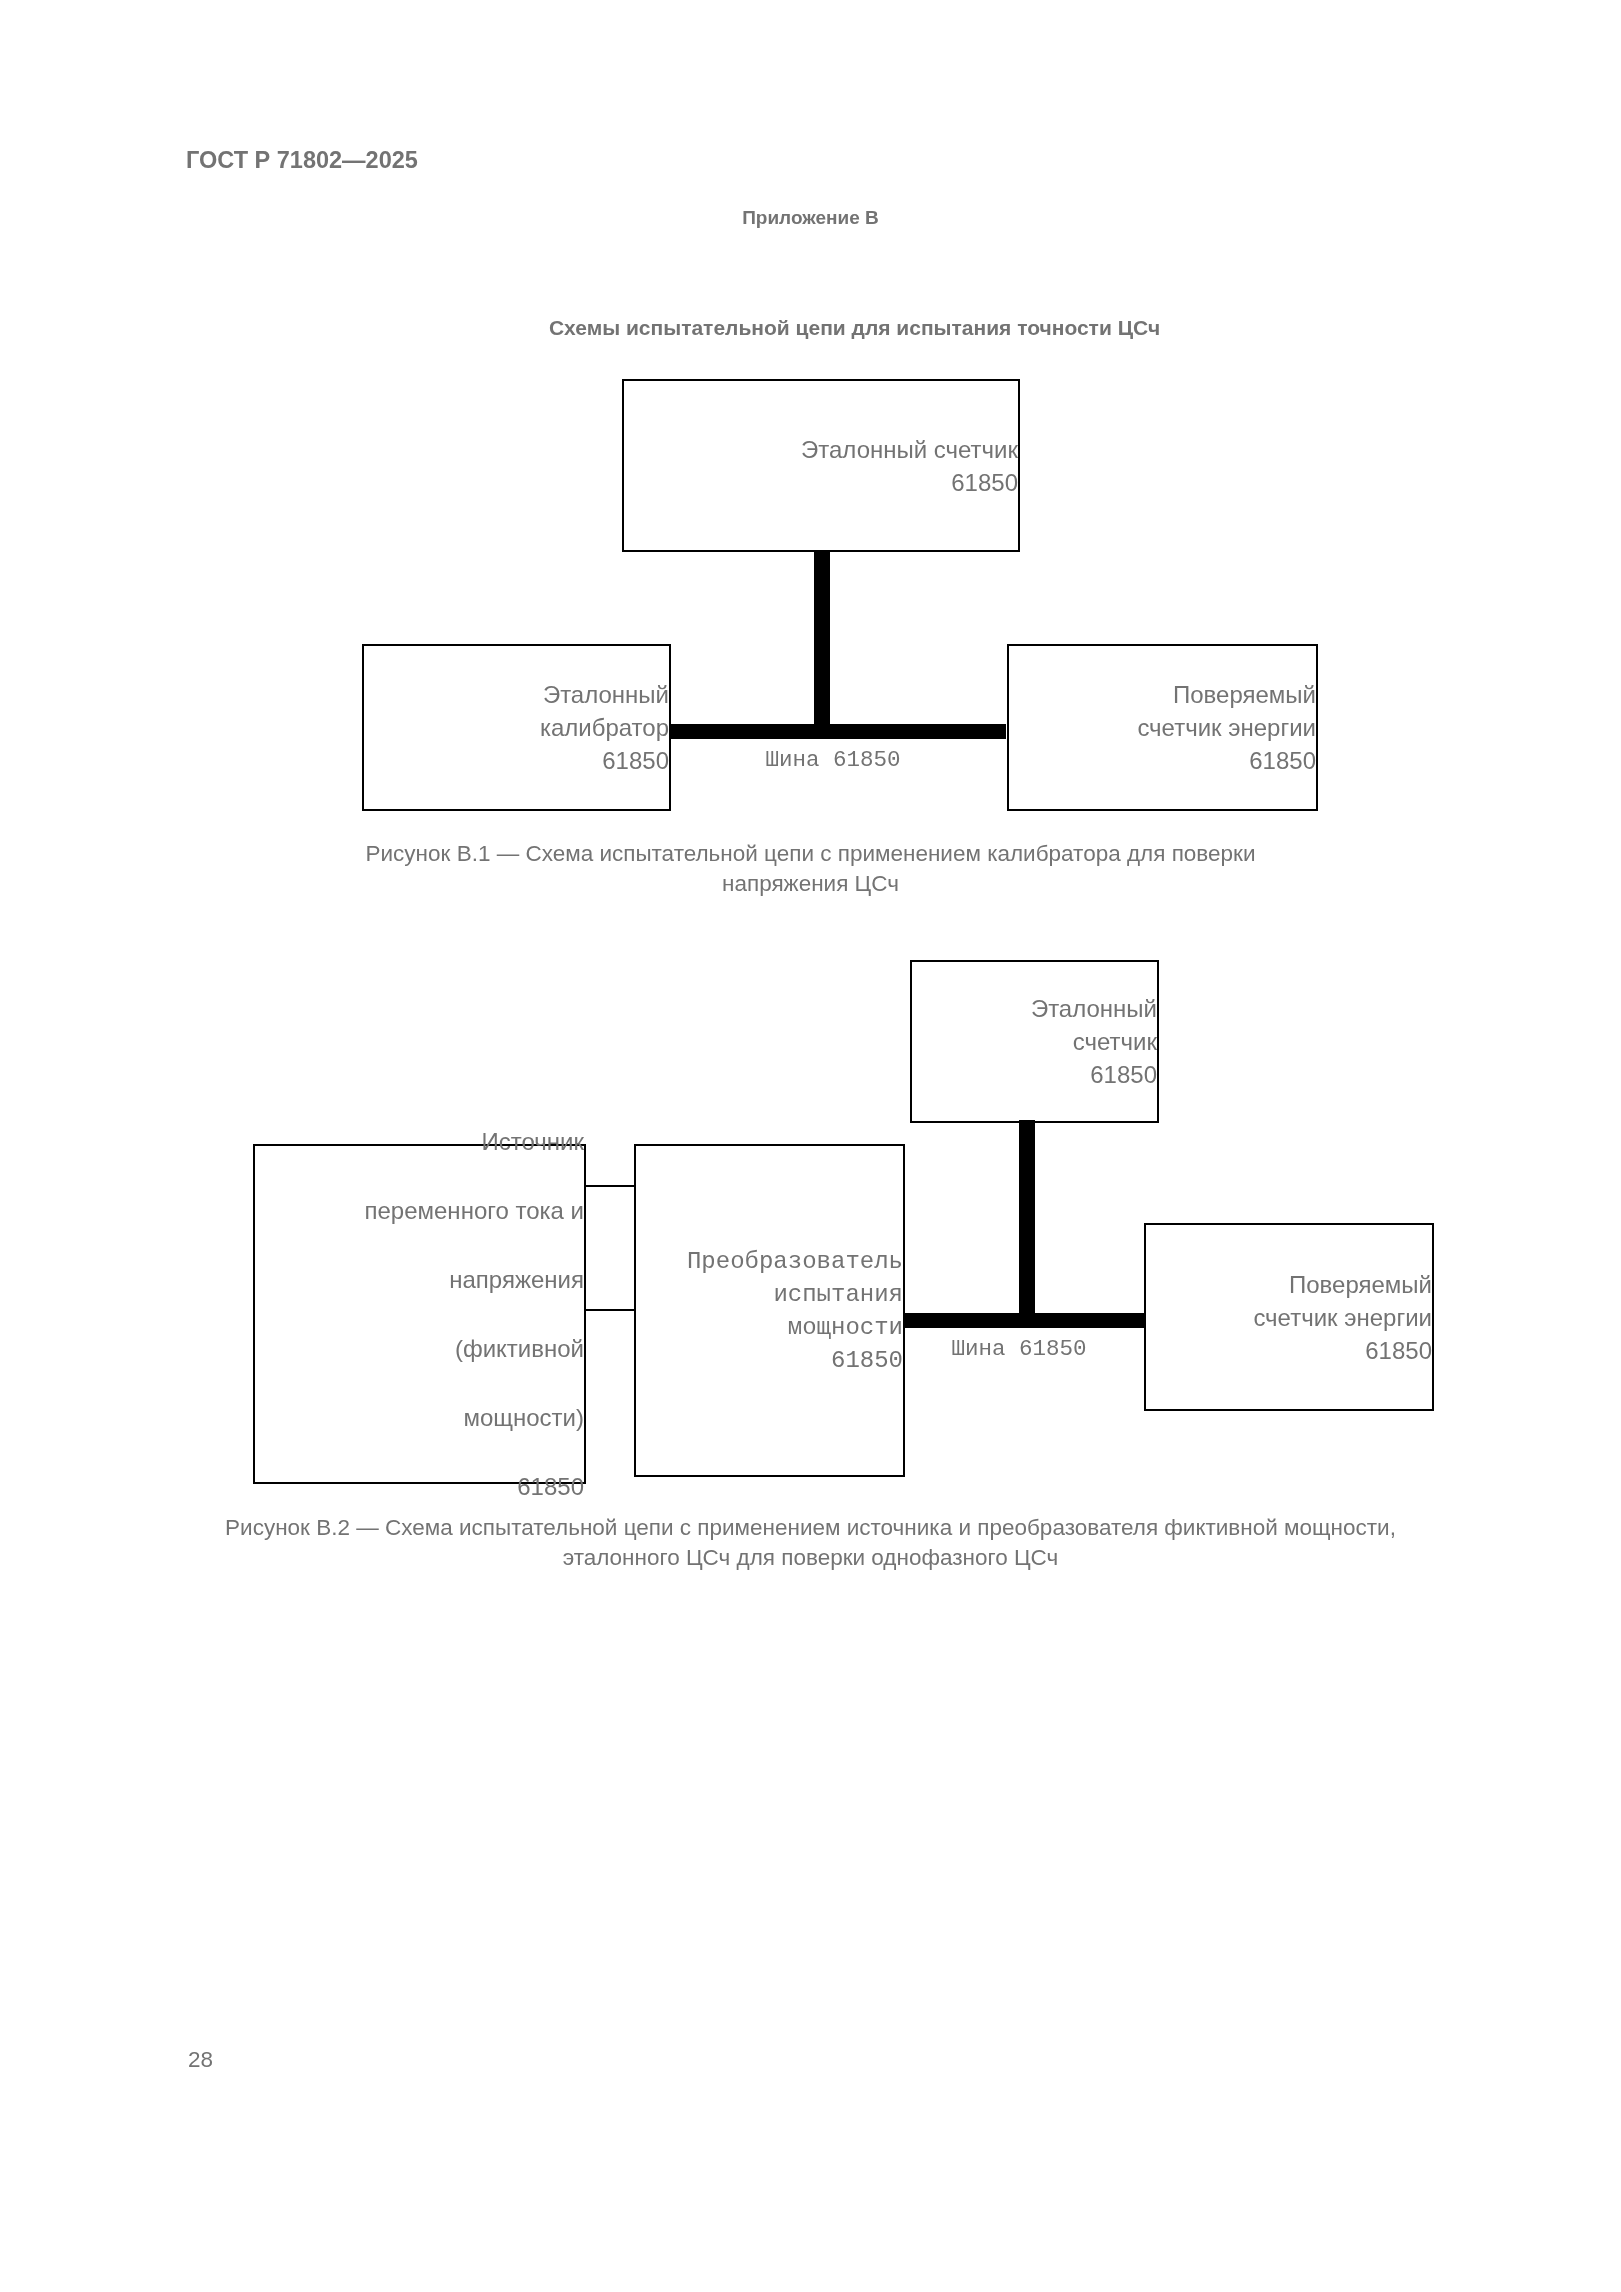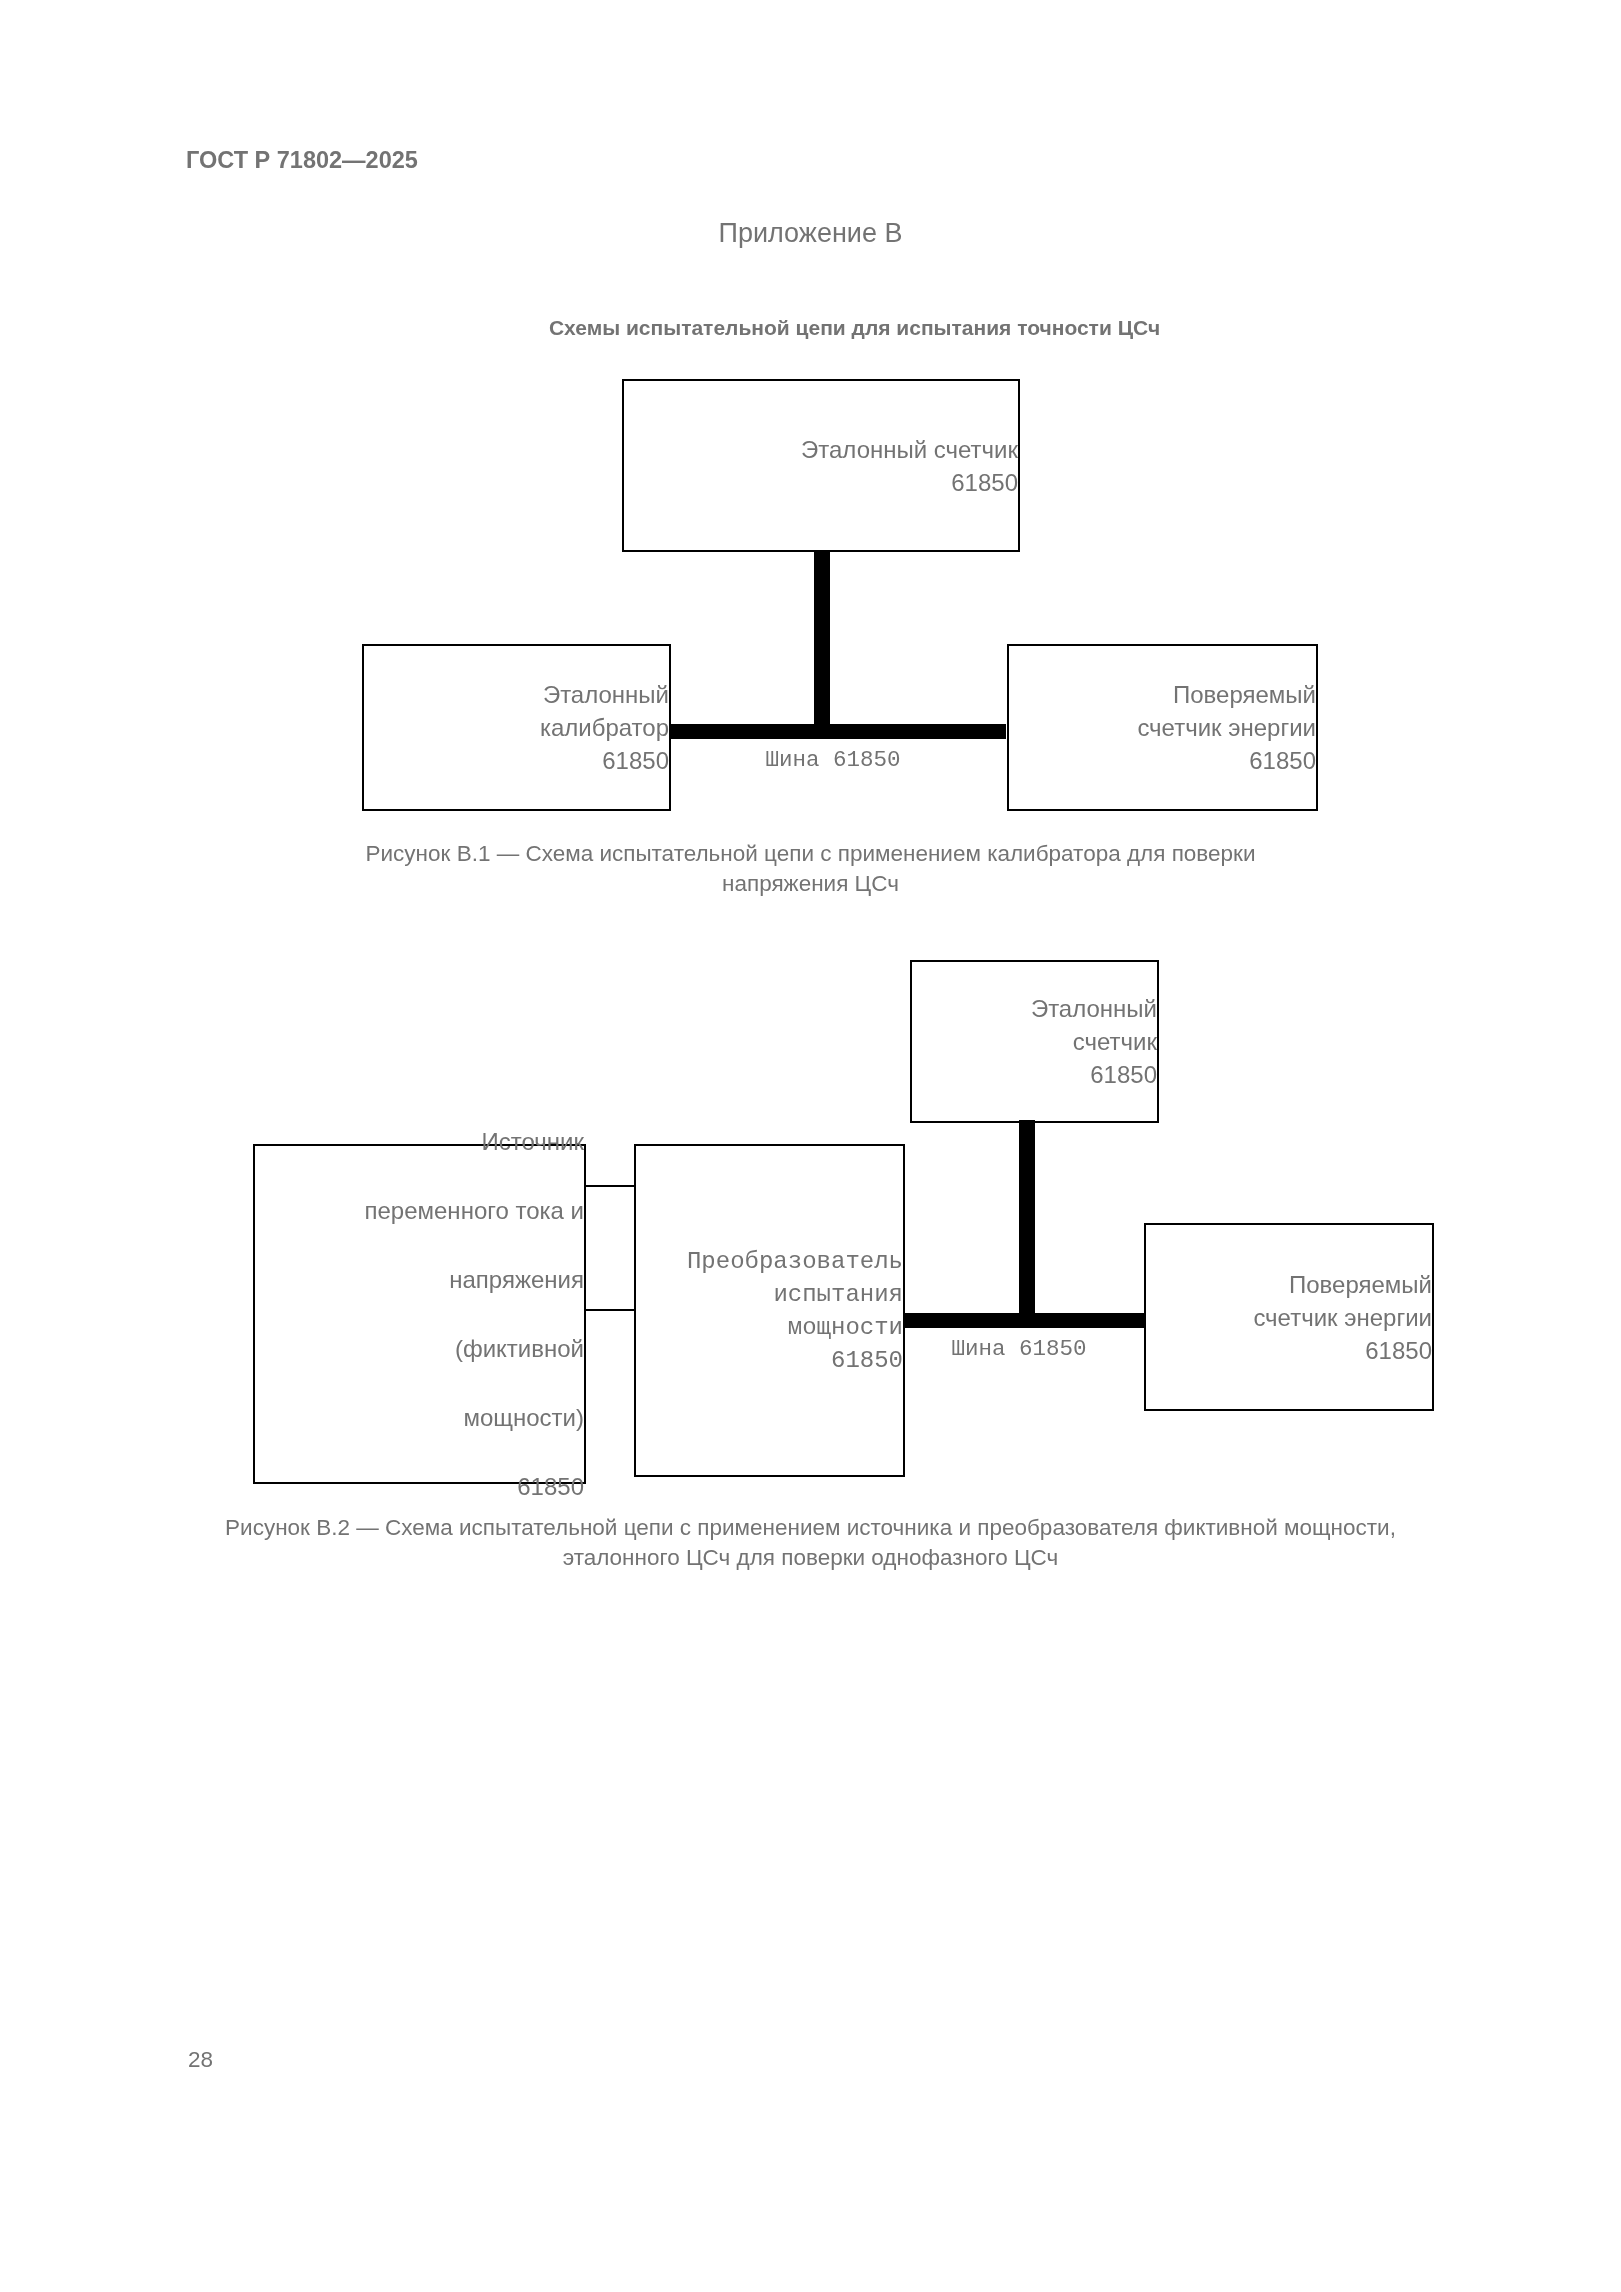--- a/index.html
+++ b/index.html
@@ -25,23 +25,23 @@
     font-weight: bold;
     white-space: nowrap;
   }
   .centered-block {
     position: absolute;
     left: 0;
     width: 1621px;
     text-align: center;
   }
   .appendix-head {
-    top: 218px;
-    font-size: 27px;
-    font-weight: normal;
+    top: 202px;
+    font-size: 19px;
+    font-weight: bold;
     line-height: 31px;
   }
   .section-title {
     top: 316px;
     font-size: 21px;
     font-weight: bold;
     padding-left: 44px;
   }
   .box {
     position: absolute;

